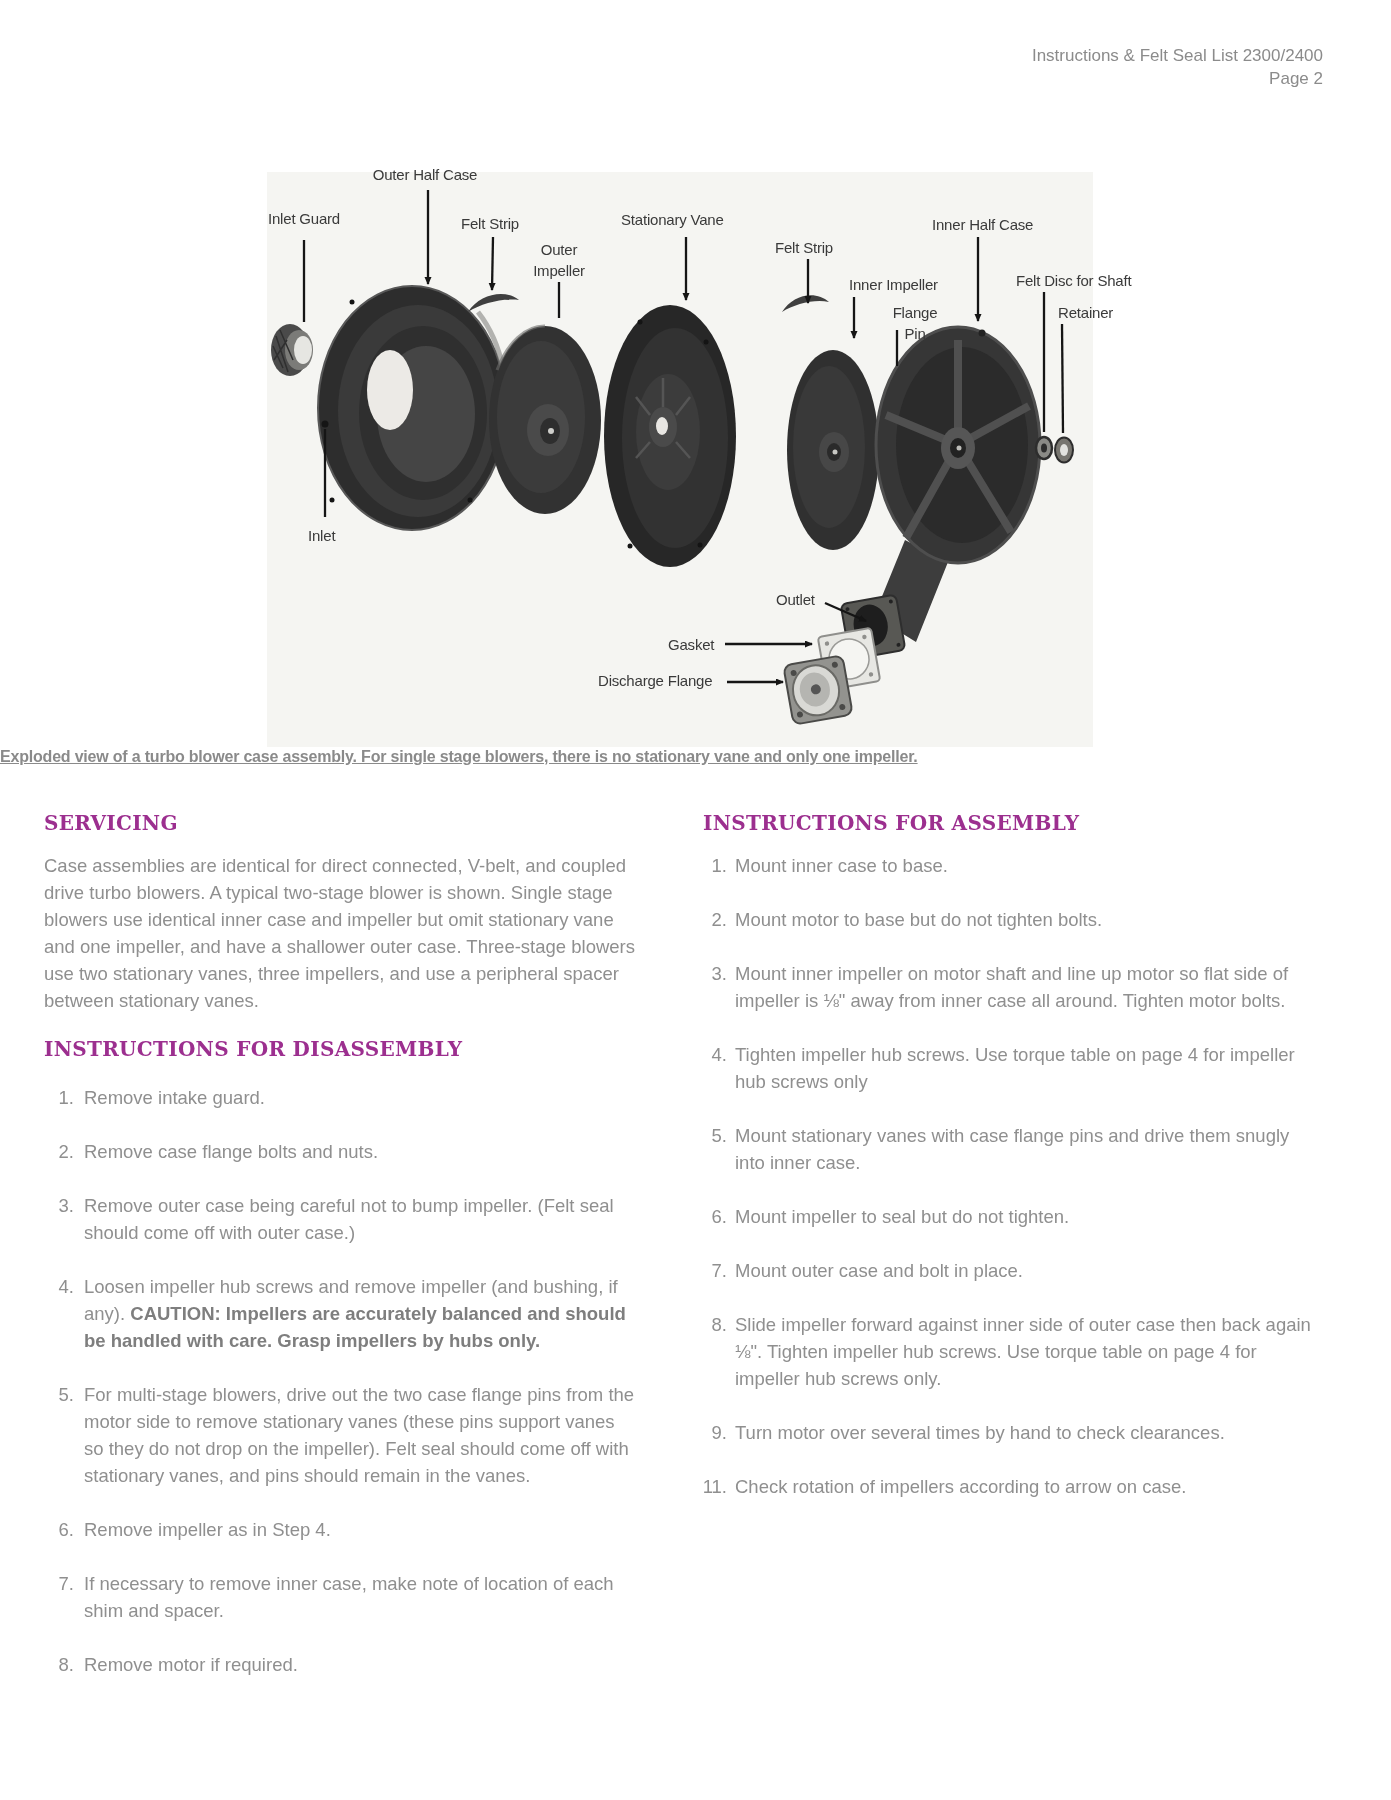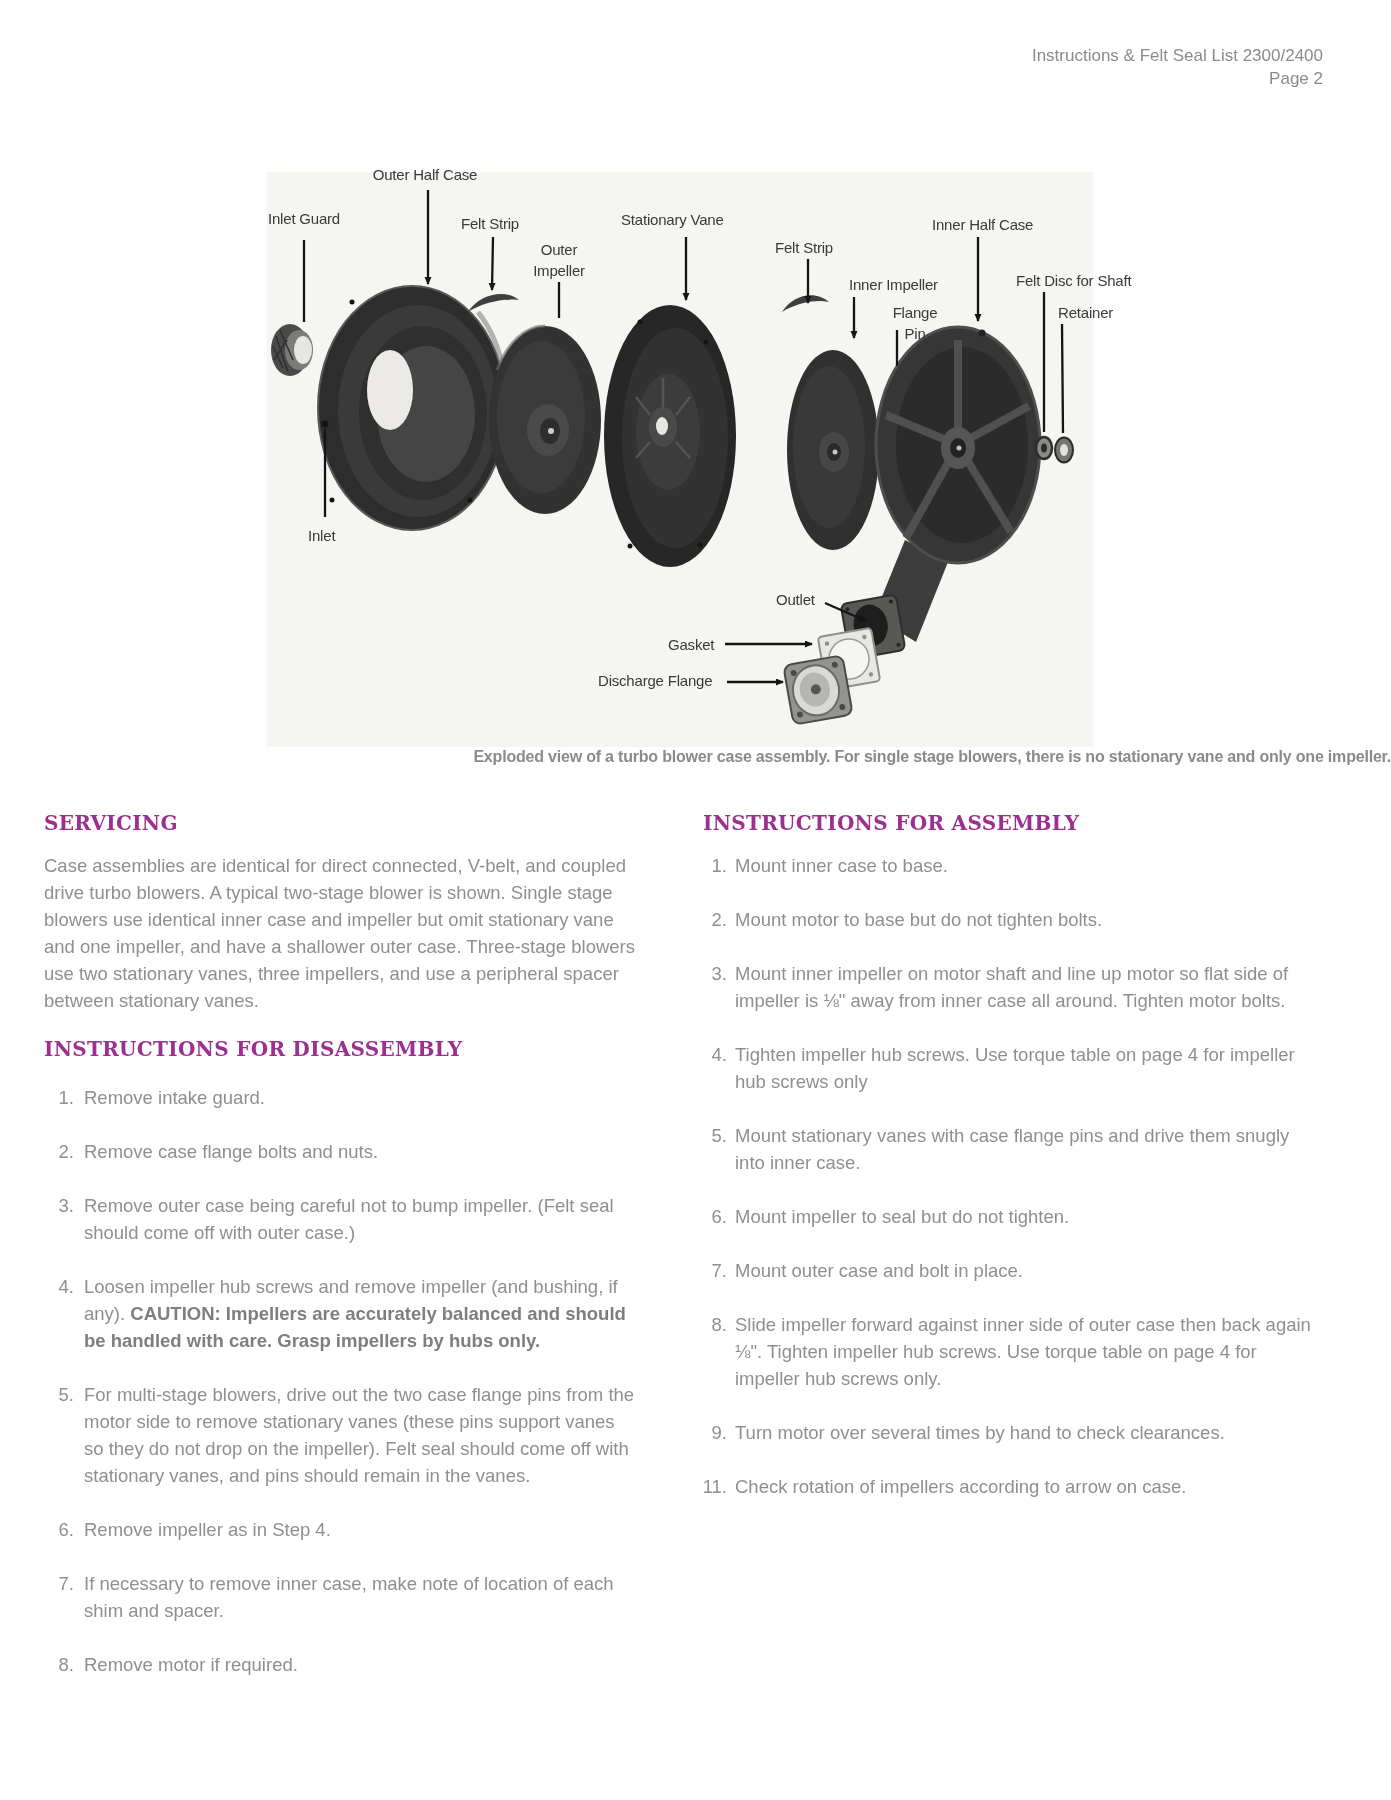--- a/index.html
+++ b/index.html
@@ -23,22 +23,22 @@
   
   .photo-box{position:absolute;left:267px;top:172px;width:826px;height:575px;
     background:var(--photo-bg);}
   
   .diagram-svg{position:absolute;left:150px;top:140px;width:1050px;height:620px;}
   
   .dlabel{position:absolute;font-size:15px;line-height:21px;color:var(--diagram-label);
     white-space:nowrap;letter-spacing:-0.2px;}
   .dlabel.wrap{white-space:normal;text-align:center;}
   
-  .caption{position:absolute;top:748px;left:0;width:1391px;text-align:right;
-    font-size:16px;font-weight:bold;color:var(--caption-text);letter-spacing:-0.2px;}
+  .caption{position:absolute;top:748px;left:0;width:1391px;text-align:left;
+    font-size:16px;font-weight:bold;color:var(--caption-text);letter-spacing:-0.2px;text-decoration:underline;}
   
   .col{position:absolute;top:810px;color:var(--body-text);
     font-size:18.5px;line-height:27px;}
   .col.left{left:44px;width:594px;}
   .col.right{left:695px;width:616px;}
   h2{font-family:"DejaVu Serif","Liberation Serif",serif;
     font-size:20px;line-height:26px;font-weight:700;
     color:var(--heading-accent);letter-spacing:0.3px;}
   .col.right h2{padding-left:8px;}
   .col.left p{margin-top:16px;margin-bottom:0;}

